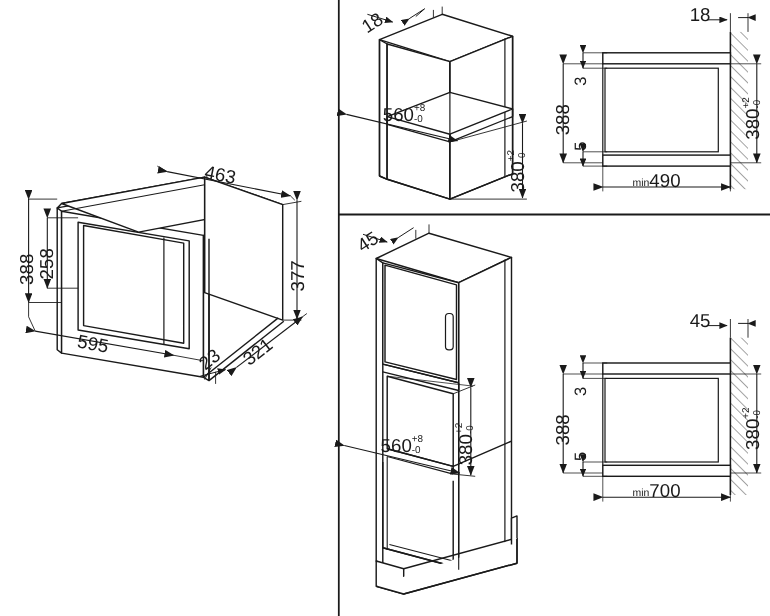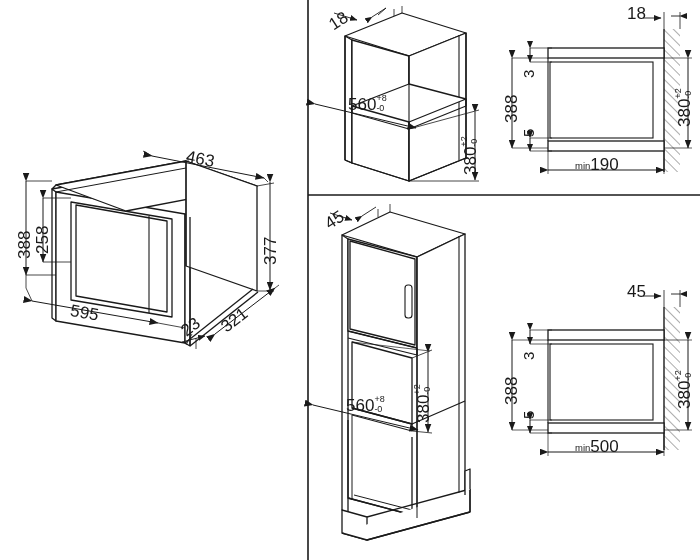--- a/index.html
+++ b/index.html
@@ -332,21 +332,21 @@
 
 <div class="lbl d" style="left:627px;top:5px;">18</div>
 
 <div class="lbl d" style="left:503px;top:123px;transform:rotate(-90deg);transform-origin:left top;">388</div>
 
 <div class="lbl d-sm" style="left:521px;top:78px;transform:rotate(-90deg);transform-origin:left top;">3</div>
 
 <div class="lbl d-sm" style="left:521px;top:137px;transform:rotate(-90deg);transform-origin:left top;">5</div>
 
 <div class="lbl d" style="left:575px;top:156px;">
-  <span class="minpfx">min</span><span>190</span>
+  <span class="minpfx">min</span><span>490</span>
 </div>
 
 <div class="lbl d" style="left:676px;top:127px;transform:rotate(-90deg);transform-origin:left top;">
   <span class="tolwrap">
     <span>380</span>
     <span class="sup">+2</span>
     <span class="sub">-0</span>
   </span>
 </div>
 
@@ -370,21 +370,21 @@
 
 <div class="lbl d" style="left:627px;top:283px;">45</div>
 
 <div class="lbl d" style="left:503px;top:405px;transform:rotate(-90deg);transform-origin:left top;">388</div>
 
 <div class="lbl d-sm" style="left:521px;top:360px;transform:rotate(-90deg);transform-origin:left top;">3</div>
 
 <div class="lbl d-sm" style="left:521px;top:419px;transform:rotate(-90deg);transform-origin:left top;">5</div>
 
 <div class="lbl d" style="left:575px;top:438px;">
-  <span class="minpfx">min</span><span>500</span>
+  <span class="minpfx">min</span><span>700</span>
 </div>
 
 <div class="lbl d" style="left:676px;top:409px;transform:rotate(-90deg);transform-origin:left top;">
   <span class="tolwrap">
     <span>380</span>
     <span class="sup">+2</span>
     <span class="sub">-0</span>
   </span>
 </div>
 

